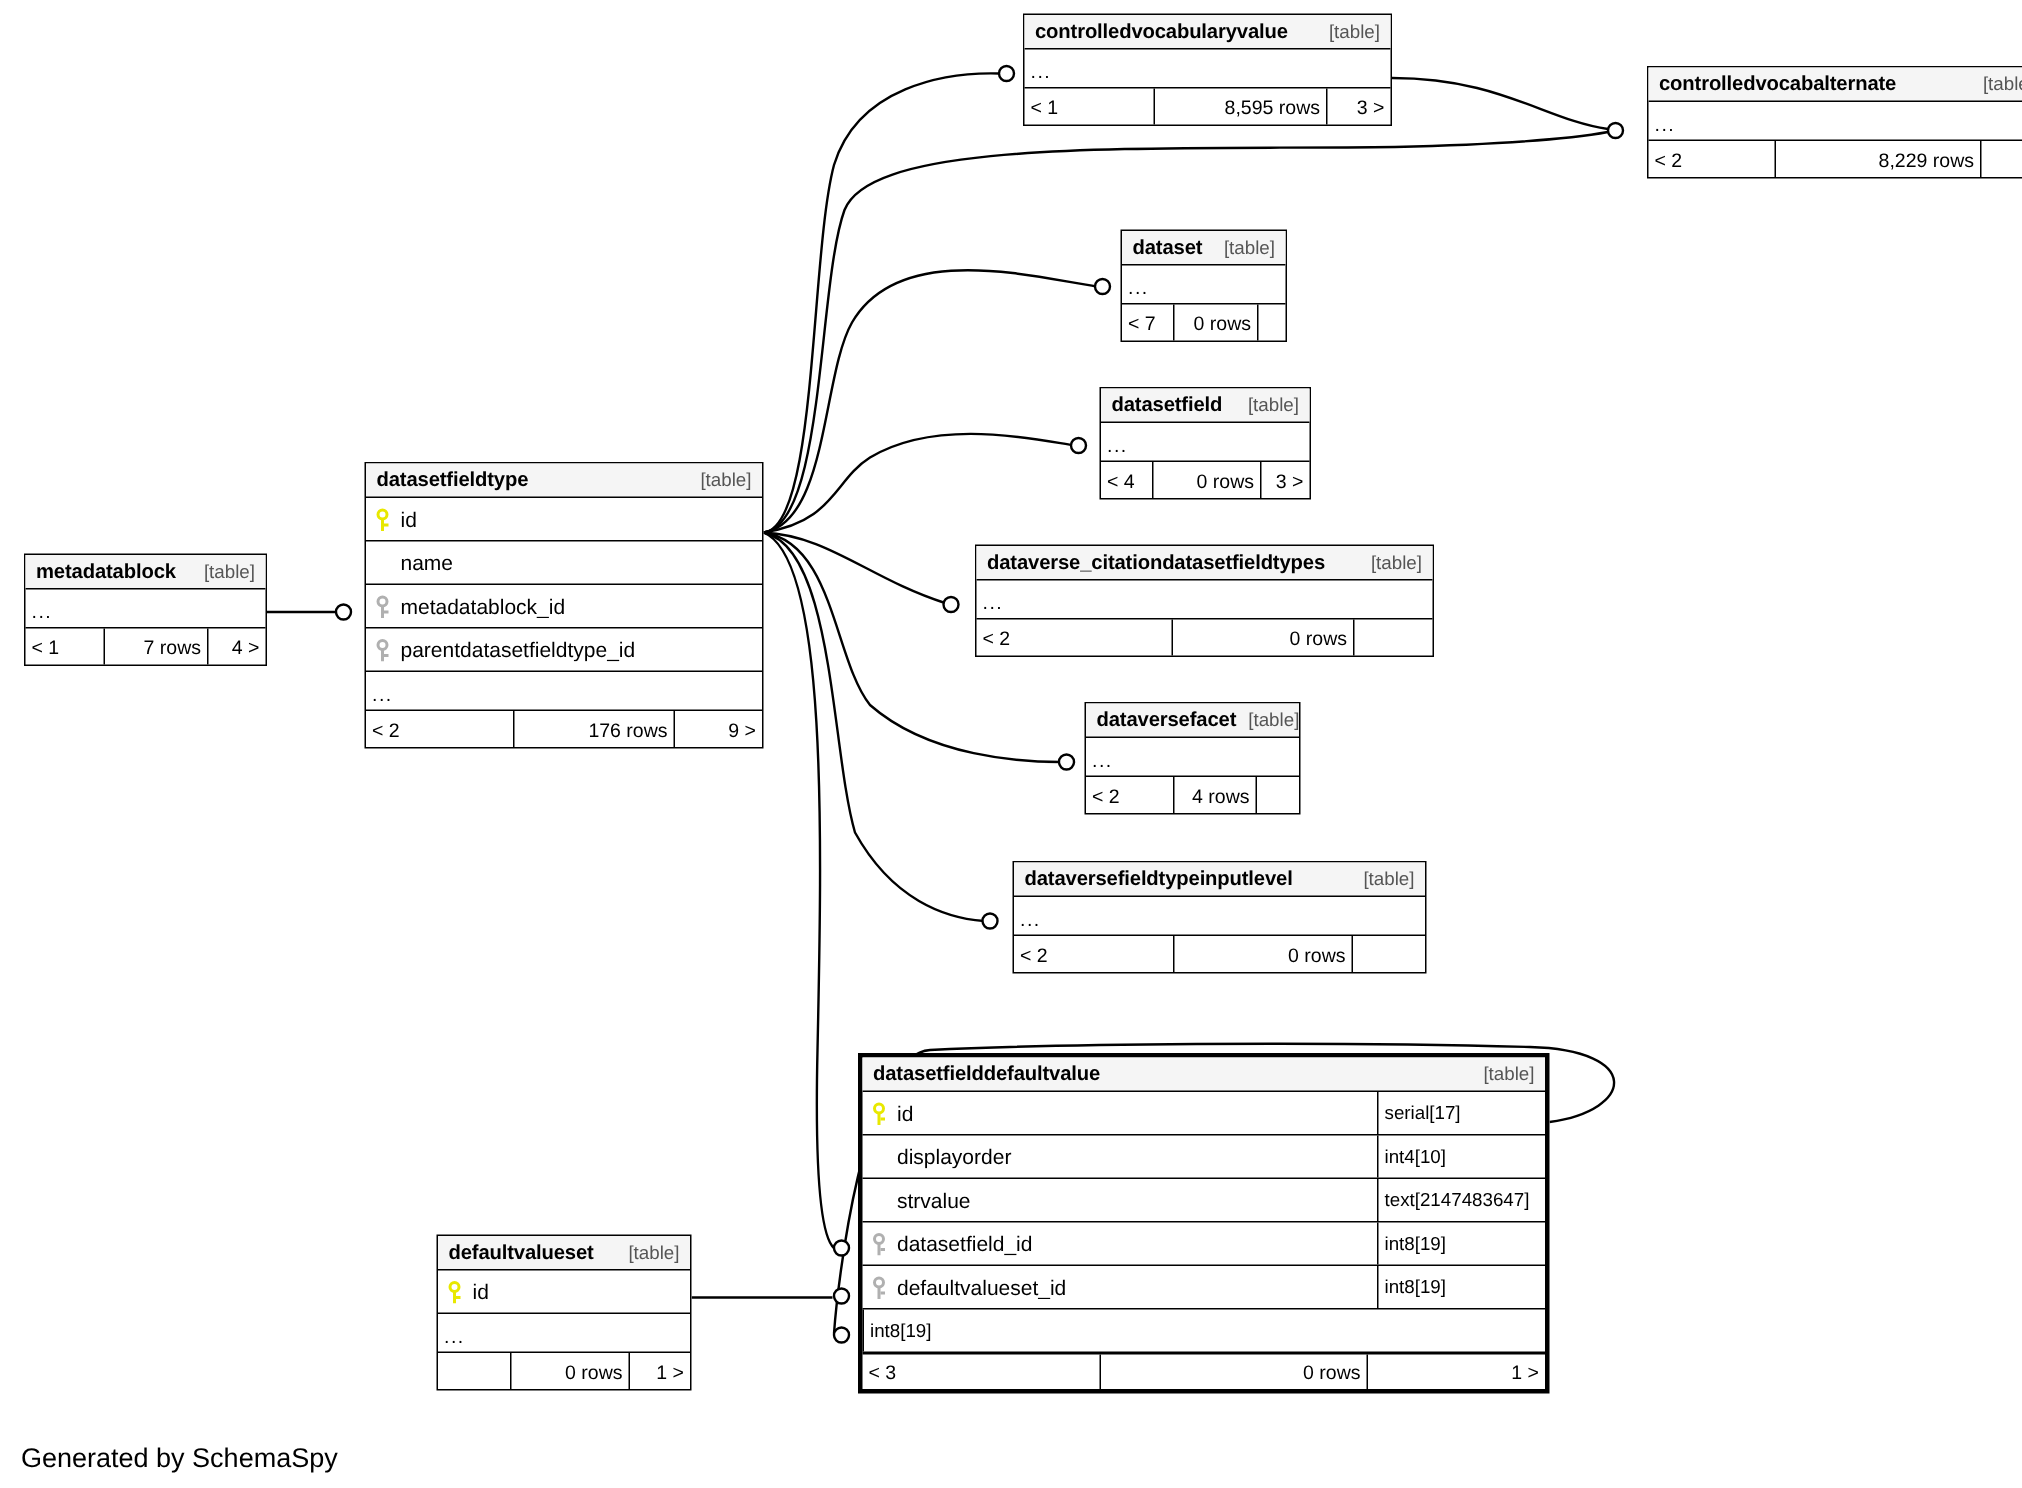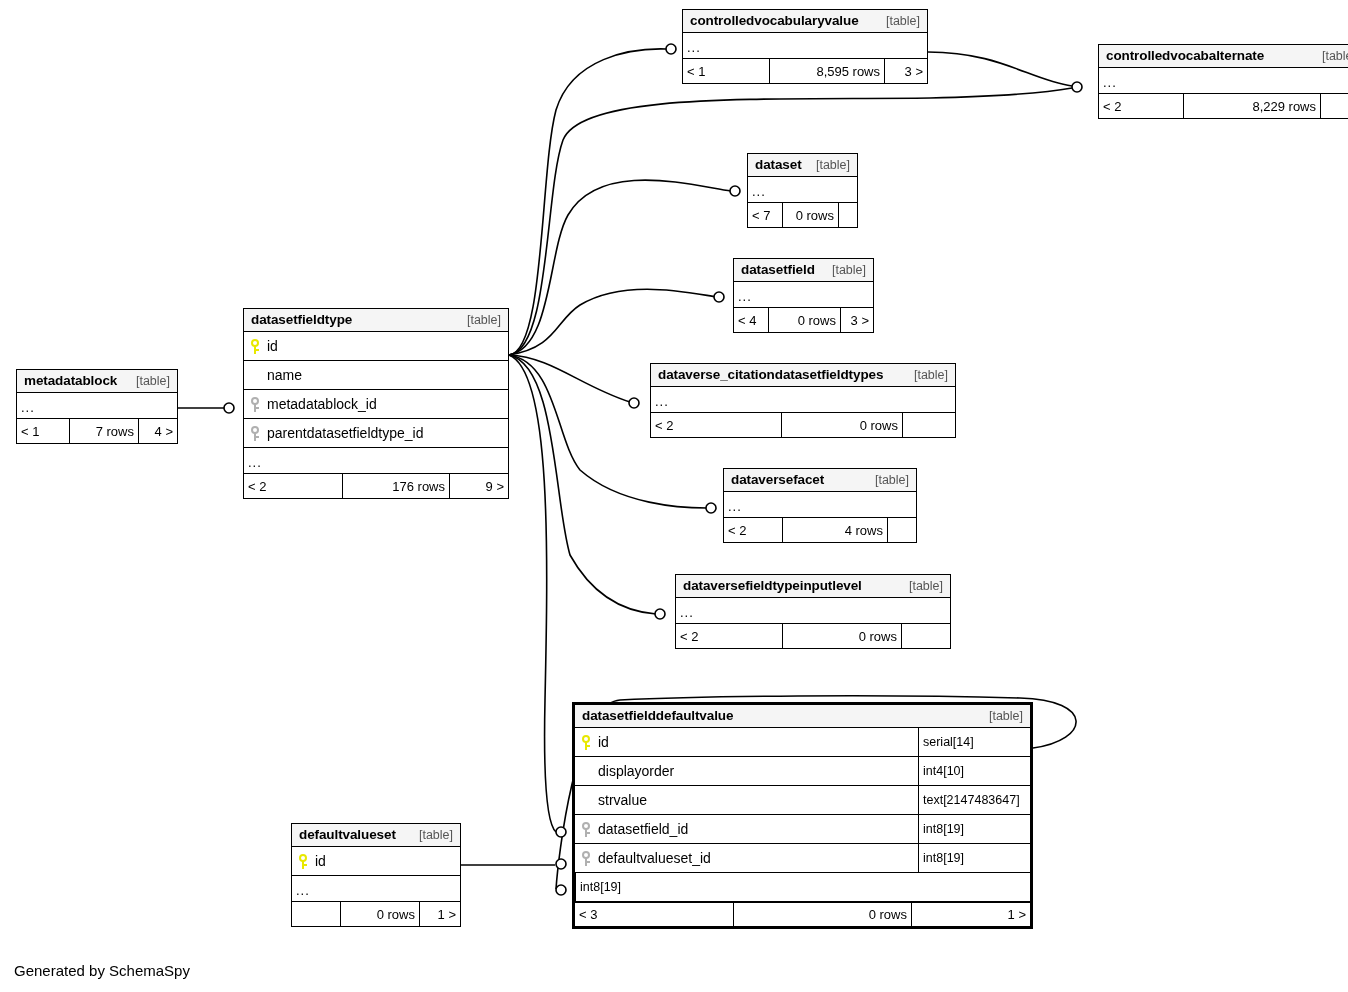--- a/index.html
+++ b/index.html
@@ -140,21 +140,21 @@
     width: 3px; height: 2px;
     background: currentColor;
   }
   .key-pk { color: #e8e800; }
   .key-fk { color: #b0b0b0; }
 
   .footer-note {
     position: absolute;
     left: 14px;
     top: 962px;
-    font-size: 15px;
+    font-size: 18px;
     color: #000000;
     font-family: "Liberation Sans", sans-serif;
   }
 </style>
 </head>
 <body>
 
 <div id="canvas">
 
   <svg id="edge-layer" viewBox="0 0 1348 992" width="1348" height="992">
@@ -286,21 +286,21 @@
       <span class="ttag">[table]</span>
     </div>
     <div class="ellipsis-row">...</div>
     <div class="foot-row">
       <div class="foot-cell foot-left" style="min-width:130px;">&lt; 2</div>
       <div class="foot-cell foot-mid">0 rows</div>
       <div class="foot-cell foot-right" style="min-width:52px;"></div>
     </div>
   </div>
 
-  <div class="table-node" style="left:723px; top:468px; width:194px;">
+  <div class="table-node" style="left:723px; top:468px; width:144px;">
     <div class="tbl-title">
       <span class="tname">dataversefacet</span>
       <span class="ttag">[table]</span>
     </div>
     <div class="ellipsis-row">...</div>
     <div class="foot-row">
       <div class="foot-cell foot-left" style="min-width:58px;">&lt; 2</div>
       <div class="foot-cell foot-mid">4 rows</div>
       <div class="foot-cell foot-right" style="min-width:28px;"></div>
     </div>
@@ -414,21 +414,21 @@
 
     <div class="tbl-col">
       <div class="col-main">
         <span class="key-icon key-pk">
             <i class="kc"></i>
             <i class="ks"></i>
             <i class="kt"></i>
           </span>
         <span class="col-name">id</span>
       </div>
-      <div class="col-type">serial[14]</div>
+      <div class="col-type">serial[17]</div>
     </div>
 
     <div class="tbl-col">
       <div class="col-main">
         <span class="key-icon"></span>
         <span class="col-name">displayorder</span>
       </div>
       <div class="col-type">int4[10]</div>
     </div>
 

